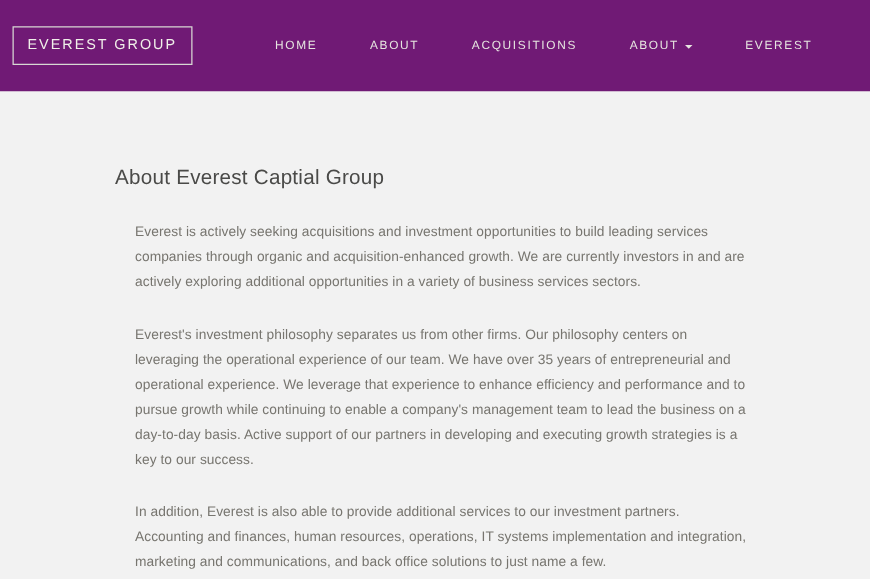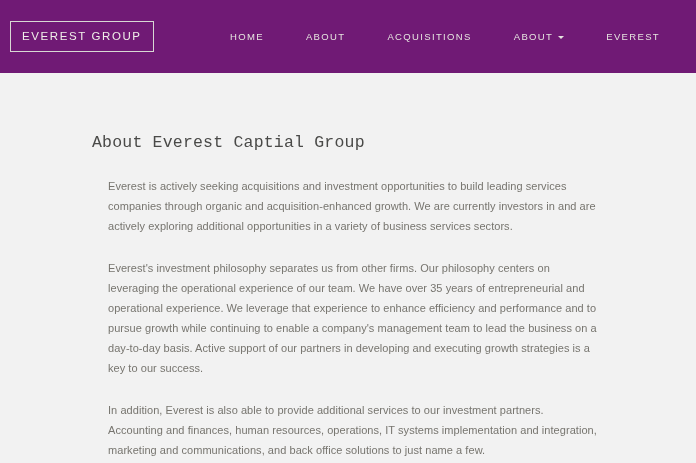--- a/index.html
+++ b/index.html
@@ -34,21 +34,21 @@
     padding: 9px 11px 8px 11px;
     line-height: 1;
     white-space: nowrap;
     font-family: "Liberation Sans", sans-serif;
   }
   .nav {
     margin-left: auto;
     display: flex;
     align-items: center;
     gap: 0px;
-    padding-right: 15px;
+    padding-right: 25px;
   }
   .nav-item {
     color: #e6e5e0;
     font-size: 9.5px;
     letter-spacing: 1.35px;
     padding: 0 21px;
     white-space: nowrap;
     text-decoration: none;
     display: inline-flex;
     align-items: center;
@@ -73,21 +73,21 @@
     padding-left: 92px;
     padding-right: 96px;
     padding-top: 60px;
   }
   h1.page-title {
     font-size: 16.5px;
     font-weight: 400;
     color: #4a4a48;
     margin: 0 0 24px 0;
     letter-spacing: 0.2px;
-    font-family: Liberation Mono, monospace;
+    font-family: Liberation Sans, sans-serif;
   }
   p.body-text {
     font-size: 11px;
     line-height: 20px;
     color: #77756f;
     margin: 0 0 22px 16px;
     letter-spacing: 0.05px;
   }
   p.body-text:last-of-type { margin-bottom: 26px; }
 </style>

